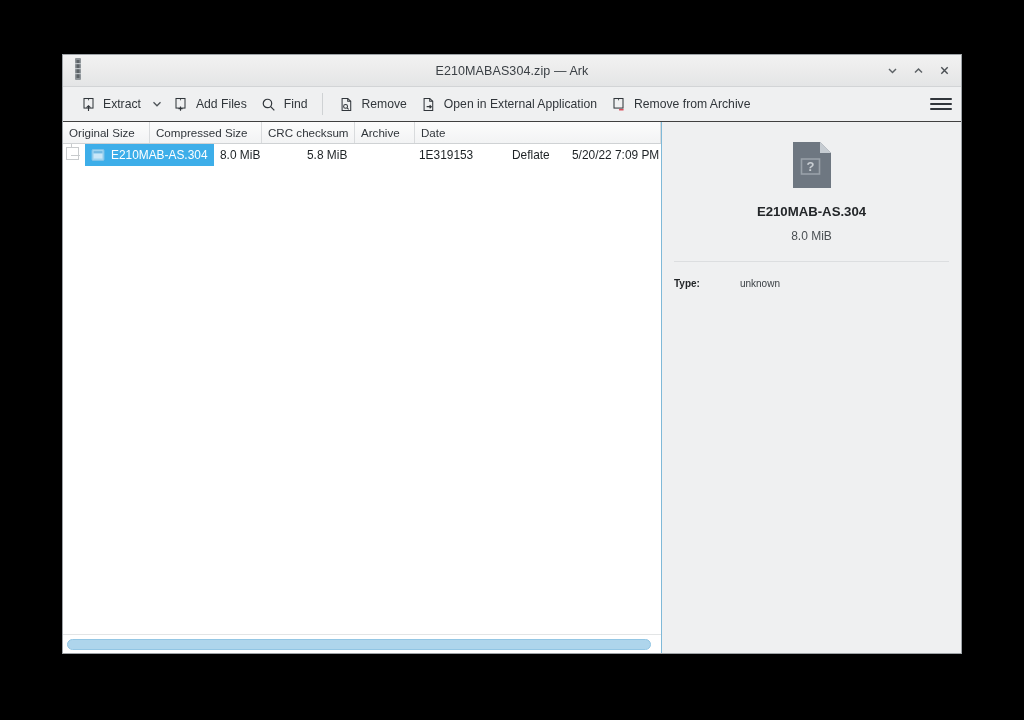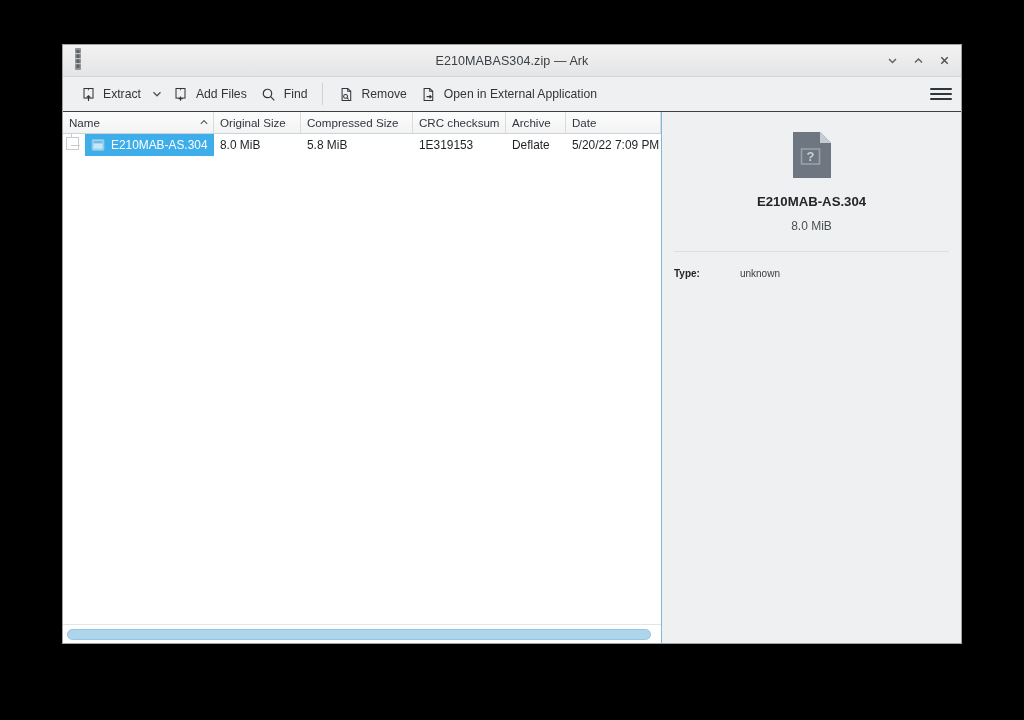--- a/index.html
+++ b/index.html
@@ -4,21 +4,21 @@
 <style>
   html,body{margin:0;padding:0;}
   body{
     width:1024px;height:720px;background:#000000;overflow:hidden;
     font-family:"Liberation Sans", sans-serif;
     -webkit-font-smoothing:antialiased;
   }
 
   
   .window{
-    position:absolute;left:62px;top:44px;width:900px;height:600px;
+    position:absolute;left:62px;top:54px;width:900px;height:600px;
     background:#fdba74;
     border:1px solid #9ea3a7;
     box-sizing:border-box;
     display:flex;flex-direction:column;
     overflow:hidden;
   }
 
   
   .titlebar{
     height:31px;flex:0 0 31px;position:relative;
@@ -263,41 +263,43 @@
       <span class="ico">
         <svg width="15" height="15" viewBox="0 0 16 16" fill="none" stroke="#31363b" stroke-width="1.1">
           <path d="M3.3 1.5 H9.3 L12.5 4.6 V14.3 H3.3 Z"></path>
           <path d="M9.3 1.5 V4.6 H12.5"></path>
           <path d="M6 10.3 H11 M9.2 8.6 L11 10.3 L9.2 12" stroke-width="1.2"></path>
         </svg>
       </span>
       <span>Open in External Application</span>
     </div>
 
+    <div class="tb-btn">
+      <span class="ico">
+        <svg width="15" height="15" viewBox="0 0 16 16" fill="none" stroke="#31363b" stroke-width="1.1">
+          <rect x="3.2" y="1.6" width="9.6" height="10.2"></rect>
+          <path d="M8 1.6 V4.3" stroke-dasharray="1.2 1.1"></path>
+          <path d="M8.6 13.6 H13.4" stroke="#da4453" stroke-width="1.5"></path>
+        </svg>
+      </span>
+      <span>Remove from Archive</span>
+    </div>
 
     <div class="hamburger">
       <i></i>
         <i></i>
         <i></i>
     </div>
   </div>
 
   <div class="body">
 
     <div class="left-pane">
 
       <div class="hdr">
-        <div class="hc sorted" style="width:151px">
-          <span>Name</span>
-          <span class="sort-ind">
-            <svg width="10" height="10" viewBox="0 0 10 10" fill="none" stroke="#5a5f63" stroke-width="1.2">
-              <path d="M1.8 6.4 L5 3.2 L8.2 6.4"></path>
-            </svg>
-          </span>
-        </div>
         <div class="hc" style="width:87px">
           <span>Original Size</span>
         </div>
         <div class="hc" style="width:112px">
           <span>Compressed Size</span>
         </div>
         <div class="hc" style="width:93px">
           <span>CRC checksum</span>
         </div>
         <div class="hc" style="width:60px">

